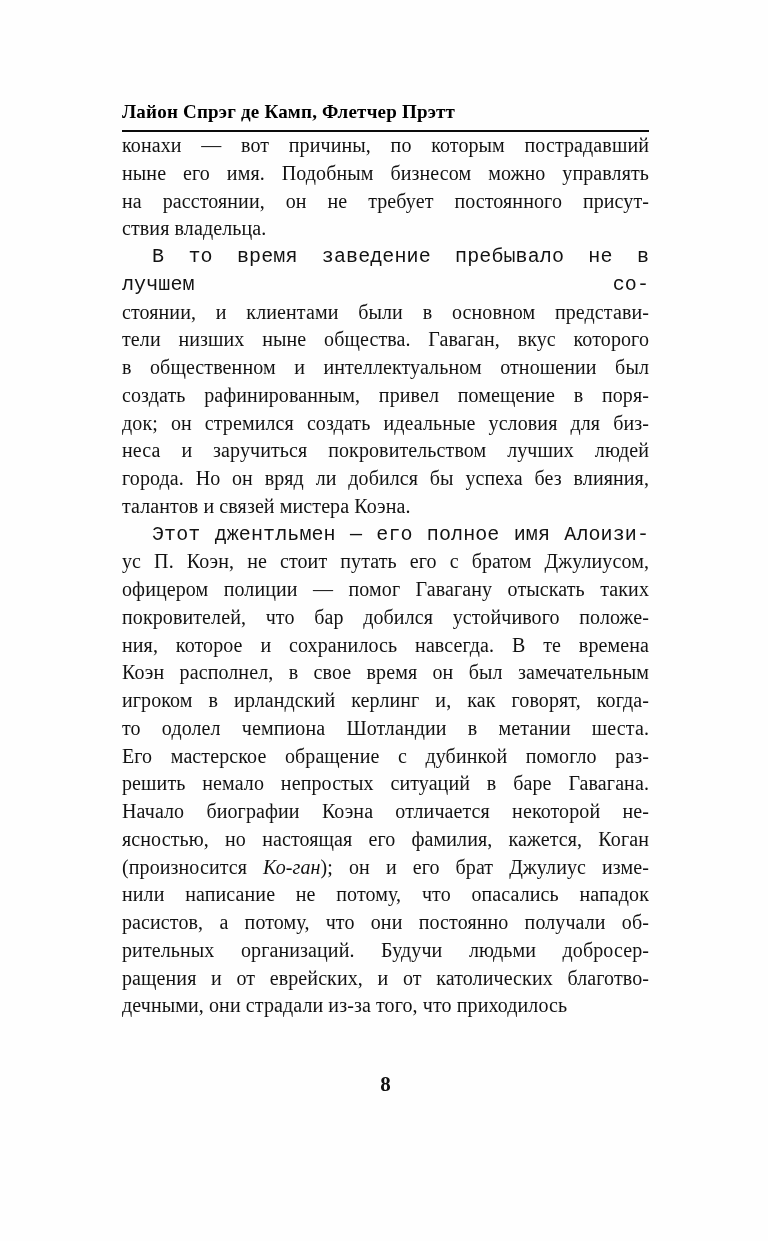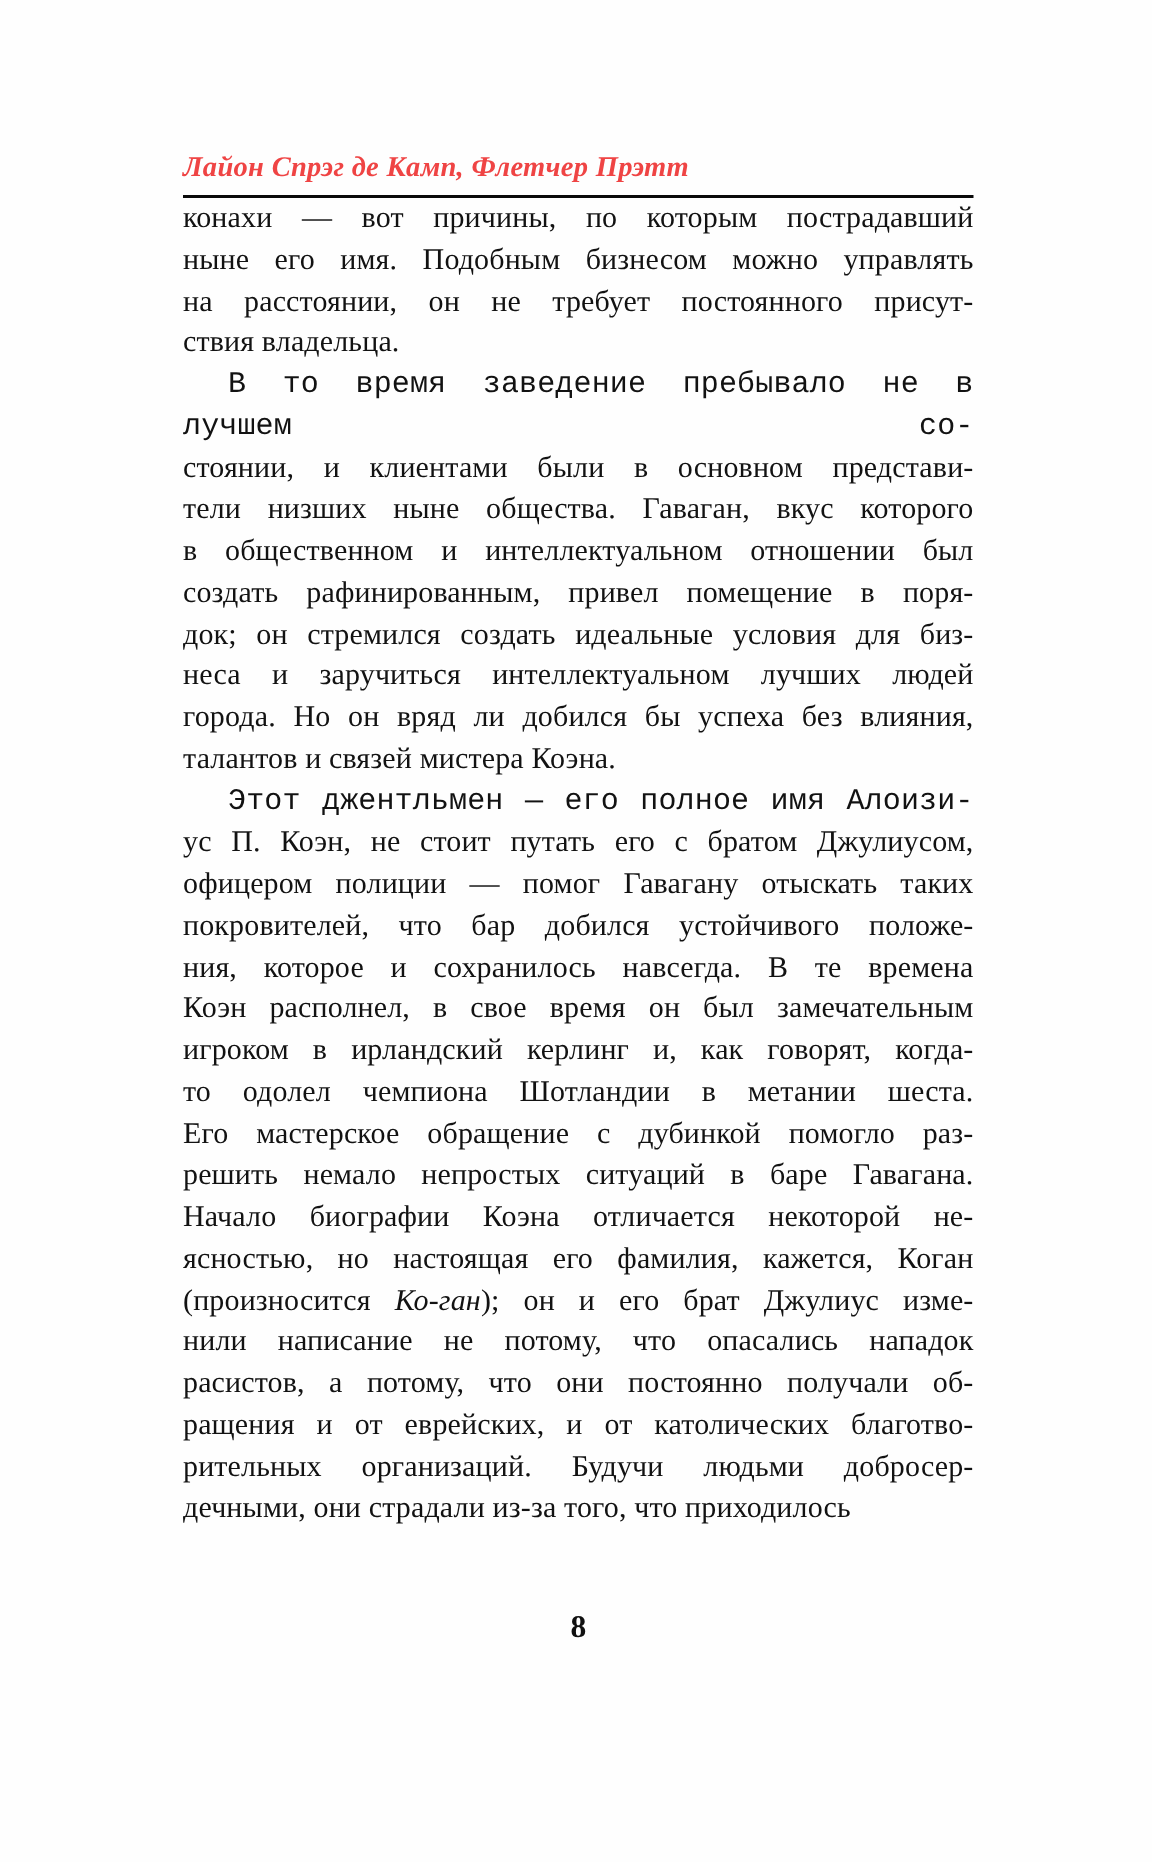--- a/index.html
+++ b/index.html
@@ -16,26 +16,25 @@
     color: #121212;
     overflow: hidden;
   }
   .content {
     position: absolute;
     left: 122px;
     top: 101px;
     width: 527px;
   }
   .running-head {
-    font-style: italic;
     font-weight: bold;
     font-size: 19px;
     line-height: 22px;
     letter-spacing: 0.2px;
-    color: #ef4444;
+    color: #000000;
   }
   .header-rule {
     height: 0;
     border: none;
     border-top: 2px solid #0a0a0a;
     margin: 7px 0 0 0;
   }
   .body-text {
     font-size: 20px;
     line-height: 27.75px;
@@ -72,37 +71,37 @@
         <div class="line">конахи — вот причины, по которым пострадавший</div>
         <div class="line">ныне его имя. Подобным бизнесом можно управлять</div>
         <div class="line">на расстоянии, он не требует постоянного присут-</div>
         <div class="line line-last">ствия владельца.</div>
         <div class="line line-indent">В то время заведение пребывало не в лучшем со-</div>
         <div class="line">стоянии, и клиентами были в основном представи-</div>
         <div class="line">тели низших ныне общества. Гаваган, вкус которого</div>
         <div class="line">в общественном и интеллектуальном отношении был</div>
         <div class="line">создать рафинированным, привел помещение в поря-</div>
         <div class="line">док; он стремился создать идеальные условия для биз-</div>
-        <div class="line">неса и заручиться интеллектуальном лучших людей</div>
+        <div class="line">неса и заручиться покровительством лучших людей</div>
         <div class="line">города. Но он вряд ли добился бы успеха без влияния,</div>
         <div class="line line-last">талантов и связей мистера Коэна.</div>
         <div class="line line-indent">Этот джентльмен — его полное имя Алоизи-</div>
         <div class="line">ус П. Коэн, не стоит путать его с братом Джулиусом,</div>
         <div class="line">офицером полиции — помог Гавагану отыскать таких</div>
         <div class="line">покровителей, что бар добился устойчивого положе-</div>
         <div class="line">ния, которое и сохранилось навсегда. В те времена</div>
         <div class="line">Коэн располнел, в свое время он был замечательным</div>
         <div class="line">игроком в ирландский керлинг и, как говорят, когда-</div>
         <div class="line">то одолел чемпиона Шотландии в метании шеста.</div>
         <div class="line">Его мастерское обращение с дубинкой помогло раз-</div>
         <div class="line">решить немало непростых ситуаций в баре Гавагана.</div>
         <div class="line">Начало биографии Коэна отличается некоторой не-</div>
         <div class="line">ясностью, но настоящая его фамилия, кажется, Коган</div>
         <div class="line">(произносится <i>Ко-ган</i>); он и его брат Джулиус изме-</div>
         <div class="line">нили написание не потому, что опасались нападок</div>
         <div class="line">расистов, а потому, что они постоянно получали об-</div>
+        <div class="line">рительных организаций. Будучи людьми добросер-</div>
         <div class="line">ращения и от еврейских, и от католических благотво-</div>
-        <div class="line">рительных организаций. Будучи людьми добросер-</div>
         <div class="line line-last">дечными, они страдали из-за того, что приходилось</div>
       </div>
     <div class="page-number">8</div>
   </div>
 </div>
 
 </body></html>

